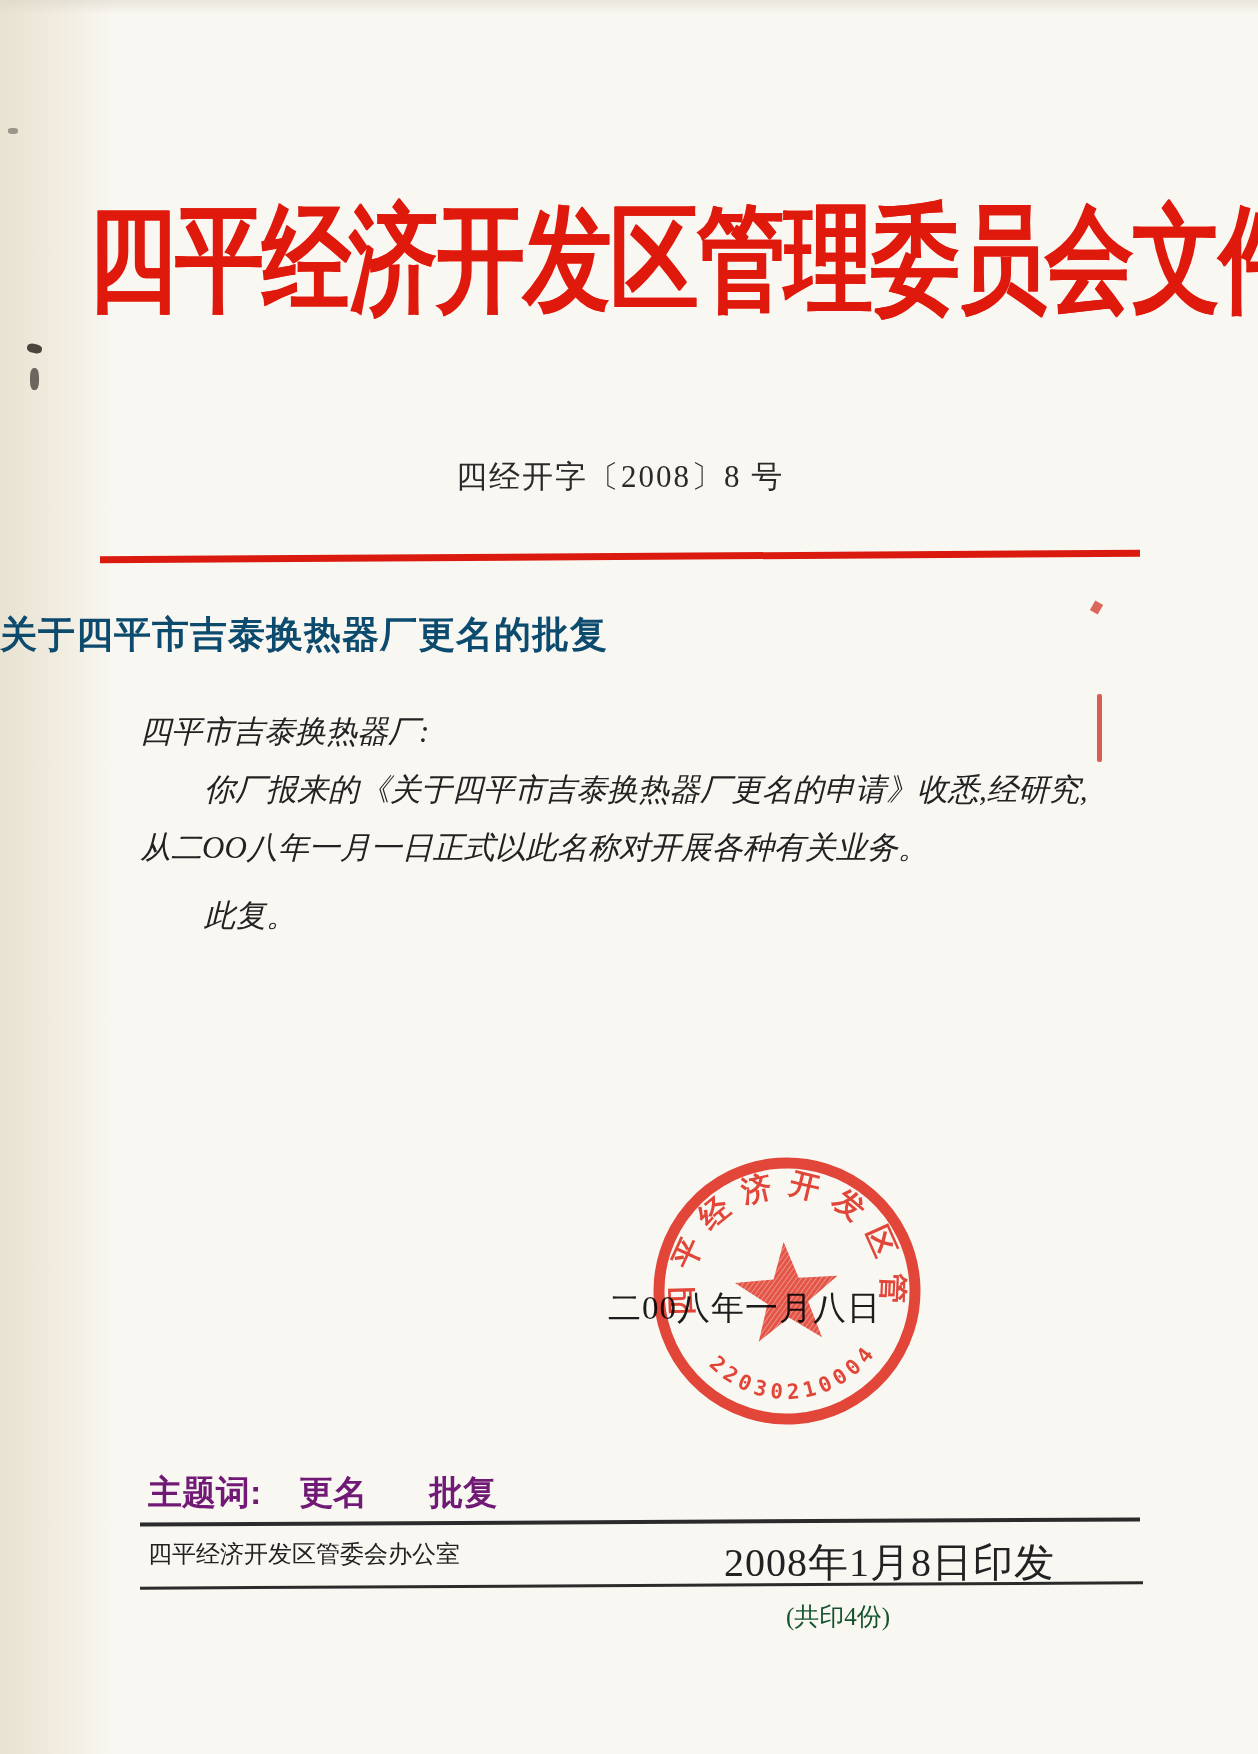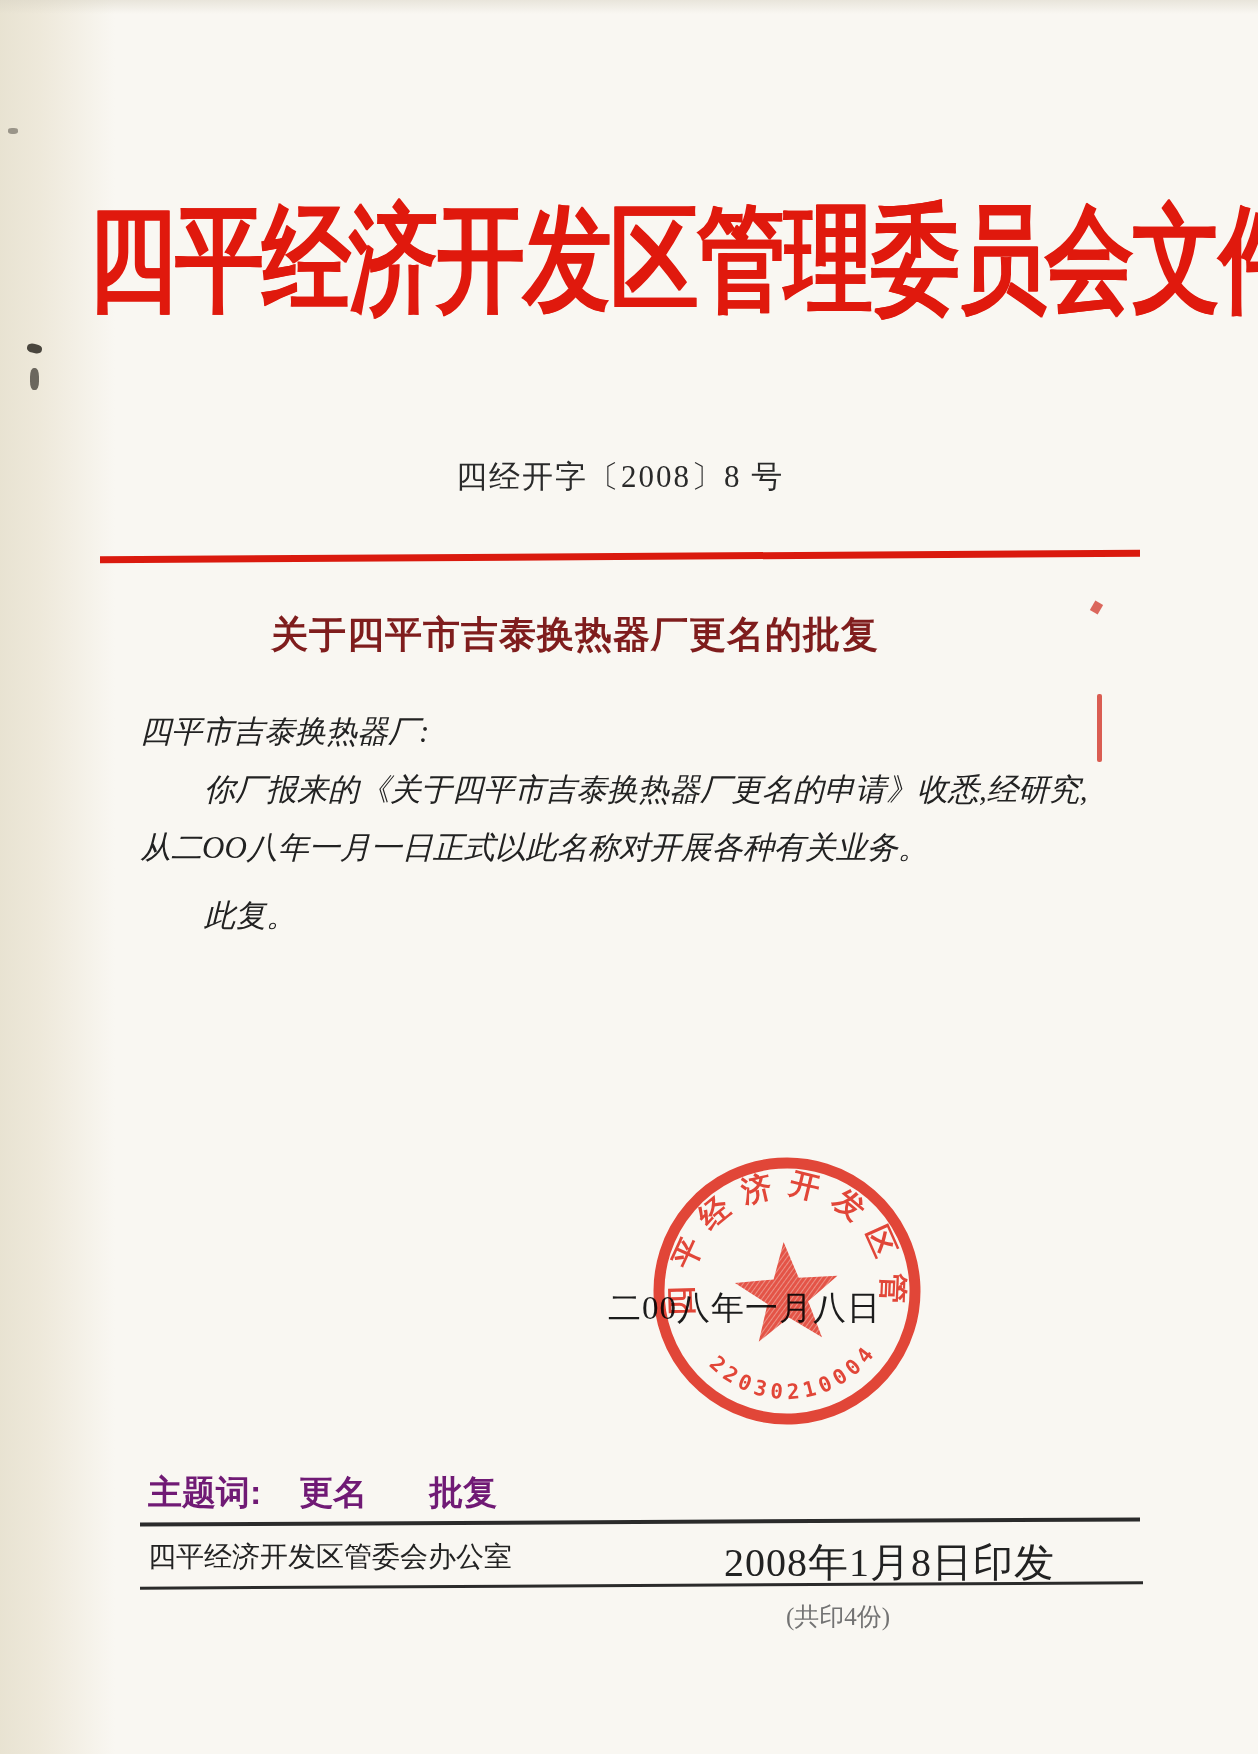--- a/index.html
+++ b/index.html
@@ -43,23 +43,23 @@
   .doc-number{
     position:absolute;left:0;top:456px;width:1240px;
     text-align:center;font-size:31px;letter-spacing:2px;color:#2a2a2a;
   }
   .red-rule{
     position:absolute;left:100px;top:553px;width:1040px;height:7px;
     background:#da1a0e;transform:rotate(-0.35deg);
   }
   .doc-title{
     position:absolute;left:0;top:610px;width:1150px;
-    text-align:center;font-size:37px;font-weight:bold;
+    font-size:37px;font-weight:bold;
     font-family:"Liberation Sans","DejaVu Sans",sans-serif;
-    letter-spacing:1px;color:#7f1d1d;
+    letter-spacing:1px;color:#0c4a6e;
   }
   .body-block{
     position:absolute;left:140px;top:703px;width:965px;
     font-size:31px;color:#222;
   }
   .body-line{white-space:nowrap;line-height:58px;height:58px;font-style:italic;}
   .body-line.indent{text-indent:64px;}
   .body-line.closing{margin-top:10px;}
 
   .issue-date{
@@ -78,29 +78,29 @@
     font-size:34px;font-weight:bold;color:#701a75;
     display:flex;align-items:baseline;
   }
   .kw-label{margin-right:38px;}
   .kw{margin-right:62px;}
   .hline{position:absolute;left:140px;background:#2b2b2b;transform:rotate(-0.3deg);}
   .hline1{top:1520px;width:1000px;height:4px;}
   .hline2{top:1584px;width:1003px;height:3px;}
   .footer-left{
     position:absolute;left:148px;top:1538px;
-    font-size:28px;color:#222;white-space:nowrap;
+    font-size:24px;color:#222;white-space:nowrap;
   }
   .footer-right{
     position:absolute;left:724px;top:1535px;
     font-size:40px;color:#222;white-space:nowrap;letter-spacing:1px;
   }
   .copies-note{
     position:absolute;left:786px;top:1600px;
-    font-size:25px;color:#737373;white-space:nowrap;
+    font-size:25px;color:#14532d;white-space:nowrap;
   }
 </style>
 </head>
 <body>
 
 <div class="paper">
 
   <div class="edge-strip"></div>
   <div class="edge-strip-top"></div>
   <div class="speck speck1"></div>

